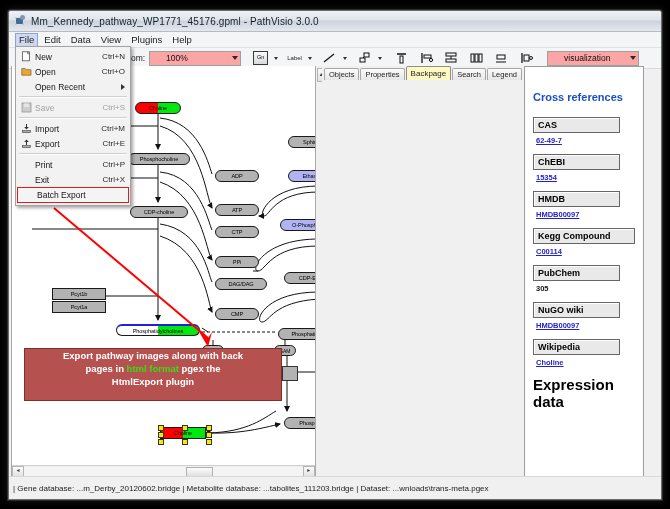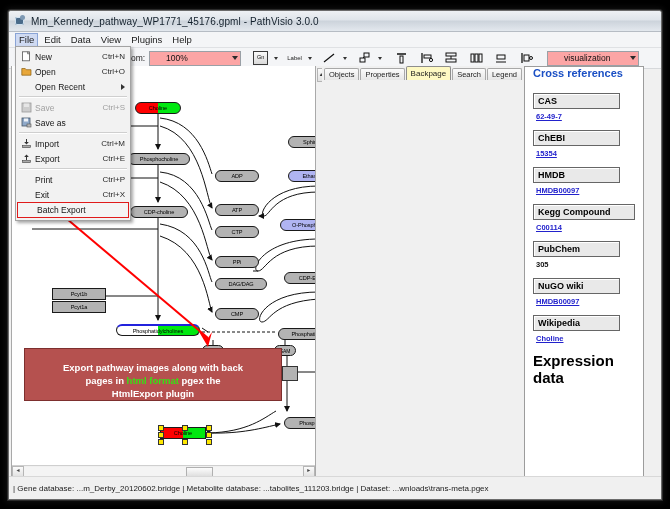--- a/index.html
+++ b/index.html
@@ -149,21 +149,21 @@
     background:linear-gradient(#fbfbfb,#e6e6e6);
     border:1px solid #a8a8a8;border-bottom:none;line-height:11px;
     border-radius:2px 2px 0 0;
   }
   .ptab.active{
     height:13px;line-height:13px;background:#fef9c3;border-color:#8e8e8e;font-size:8px;
     position:relative;z-index:3;
   }
   #backpage{
     flex:1;background:#fff;border:1px solid #9c9c9c;margin:0 0 0 2px;
-    overflow:hidden;padding:0 8px 0 8px;position:relative;
+    overflow:hidden;padding:24px 8px 0 8px;position:relative;
   }
   #backpage h2{
     margin:0 0 14px 0;font-size:11px;color:#1a4fc4;font-weight:bold;
     font-family:"Liberation Sans",sans-serif;
   }
   .xref-block{margin-bottom:9px;}
   .xref-head{
     border:1px solid #666;background:#e9e9e9;
     font-size:9px;font-weight:bold;color:#000;padding:2px 4px;width:77px;
     box-shadow:inset 1px 1px 0 #fff;
@@ -212,21 +212,21 @@
   .sel-handles span{
     position:absolute;width:4px;height:4px;background:#ffe800;border:1px solid #333;
   }
   svg.layer{position:absolute;left:0;top:0;width:441px;height:420px;pointer-events:none;}
 
   
   #annot{
     position:absolute;left:12px;top:282px;width:258px;height:53px;
     background:#b5514f;border:1px solid #7d2f2e;
     color:#fff;font-size:9.5px;font-weight:bold;line-height:13px;
-    display:flex;align-items:flex-end;justify-content:center;text-align:center;
+    display:flex;align-items:flex-start;justify-content:center;text-align:center;
     padding:0 6px;box-sizing:border-box;z-index:12;
   }
   #annot .hl{color:#37e014;}
   #annot-anchor{
     position:absolute;left:270px;top:300px;width:14px;height:13px;
     background:#b3b3b3;border:1px solid #333;z-index:11;
   }
 </style>
 </head>
 <body>
@@ -356,31 +356,20 @@
     <div class="msep"></div>
     <div class="mrow disabled">
       <span class="mi-ico">
         <svg class="mini-ico" viewBox="0 0 11 11">
               <rect x="1" y="1" width="9" height="9" fill="#cdcdcd" stroke="#999" stroke-width="0.8"></rect>
               <rect x="3" y="1.5" width="5" height="3.5" fill="#e6e6e6"></rect>
             </svg>
       </span>
       <span class="mi-lbl">Save</span>
       <span class="mi-acc">Ctrl+S</span>
-    </div>
-    <div class="mrow">
-      <span class="mi-ico">
-        <svg class="mini-ico" viewBox="0 0 11 11">
-              <rect x="1" y="1" width="8" height="8" fill="#8fa9c9" stroke="#456" stroke-width="0.8"></rect>
-              <rect x="3" y="1.5" width="4" height="3" fill="#eef2f7"></rect>
-              <rect x="6" y="7" width="4" height="3" fill="#b9b9b9" stroke="#555" stroke-width="0.6"></rect>
-            </svg>
-      </span>
-      <span class="mi-lbl">Save as</span>
-      <span class="mi-acc"></span>
     </div>
     <div class="msep"></div>
     <div class="mrow">
       <span class="mi-ico">
         <svg class="mini-ico" viewBox="0 0 11 11">
               <path d="M5.5 1 v5" stroke="#333" stroke-width="1"></path>
               <path d="M3.2 4 L5.5 6.6 L7.8 4 Z" fill="#333"></path>
               <rect x="1.5" y="7.6" width="8" height="2" fill="#aaa" stroke="#444" stroke-width="0.6"></rect>
             </svg>
       </span>

